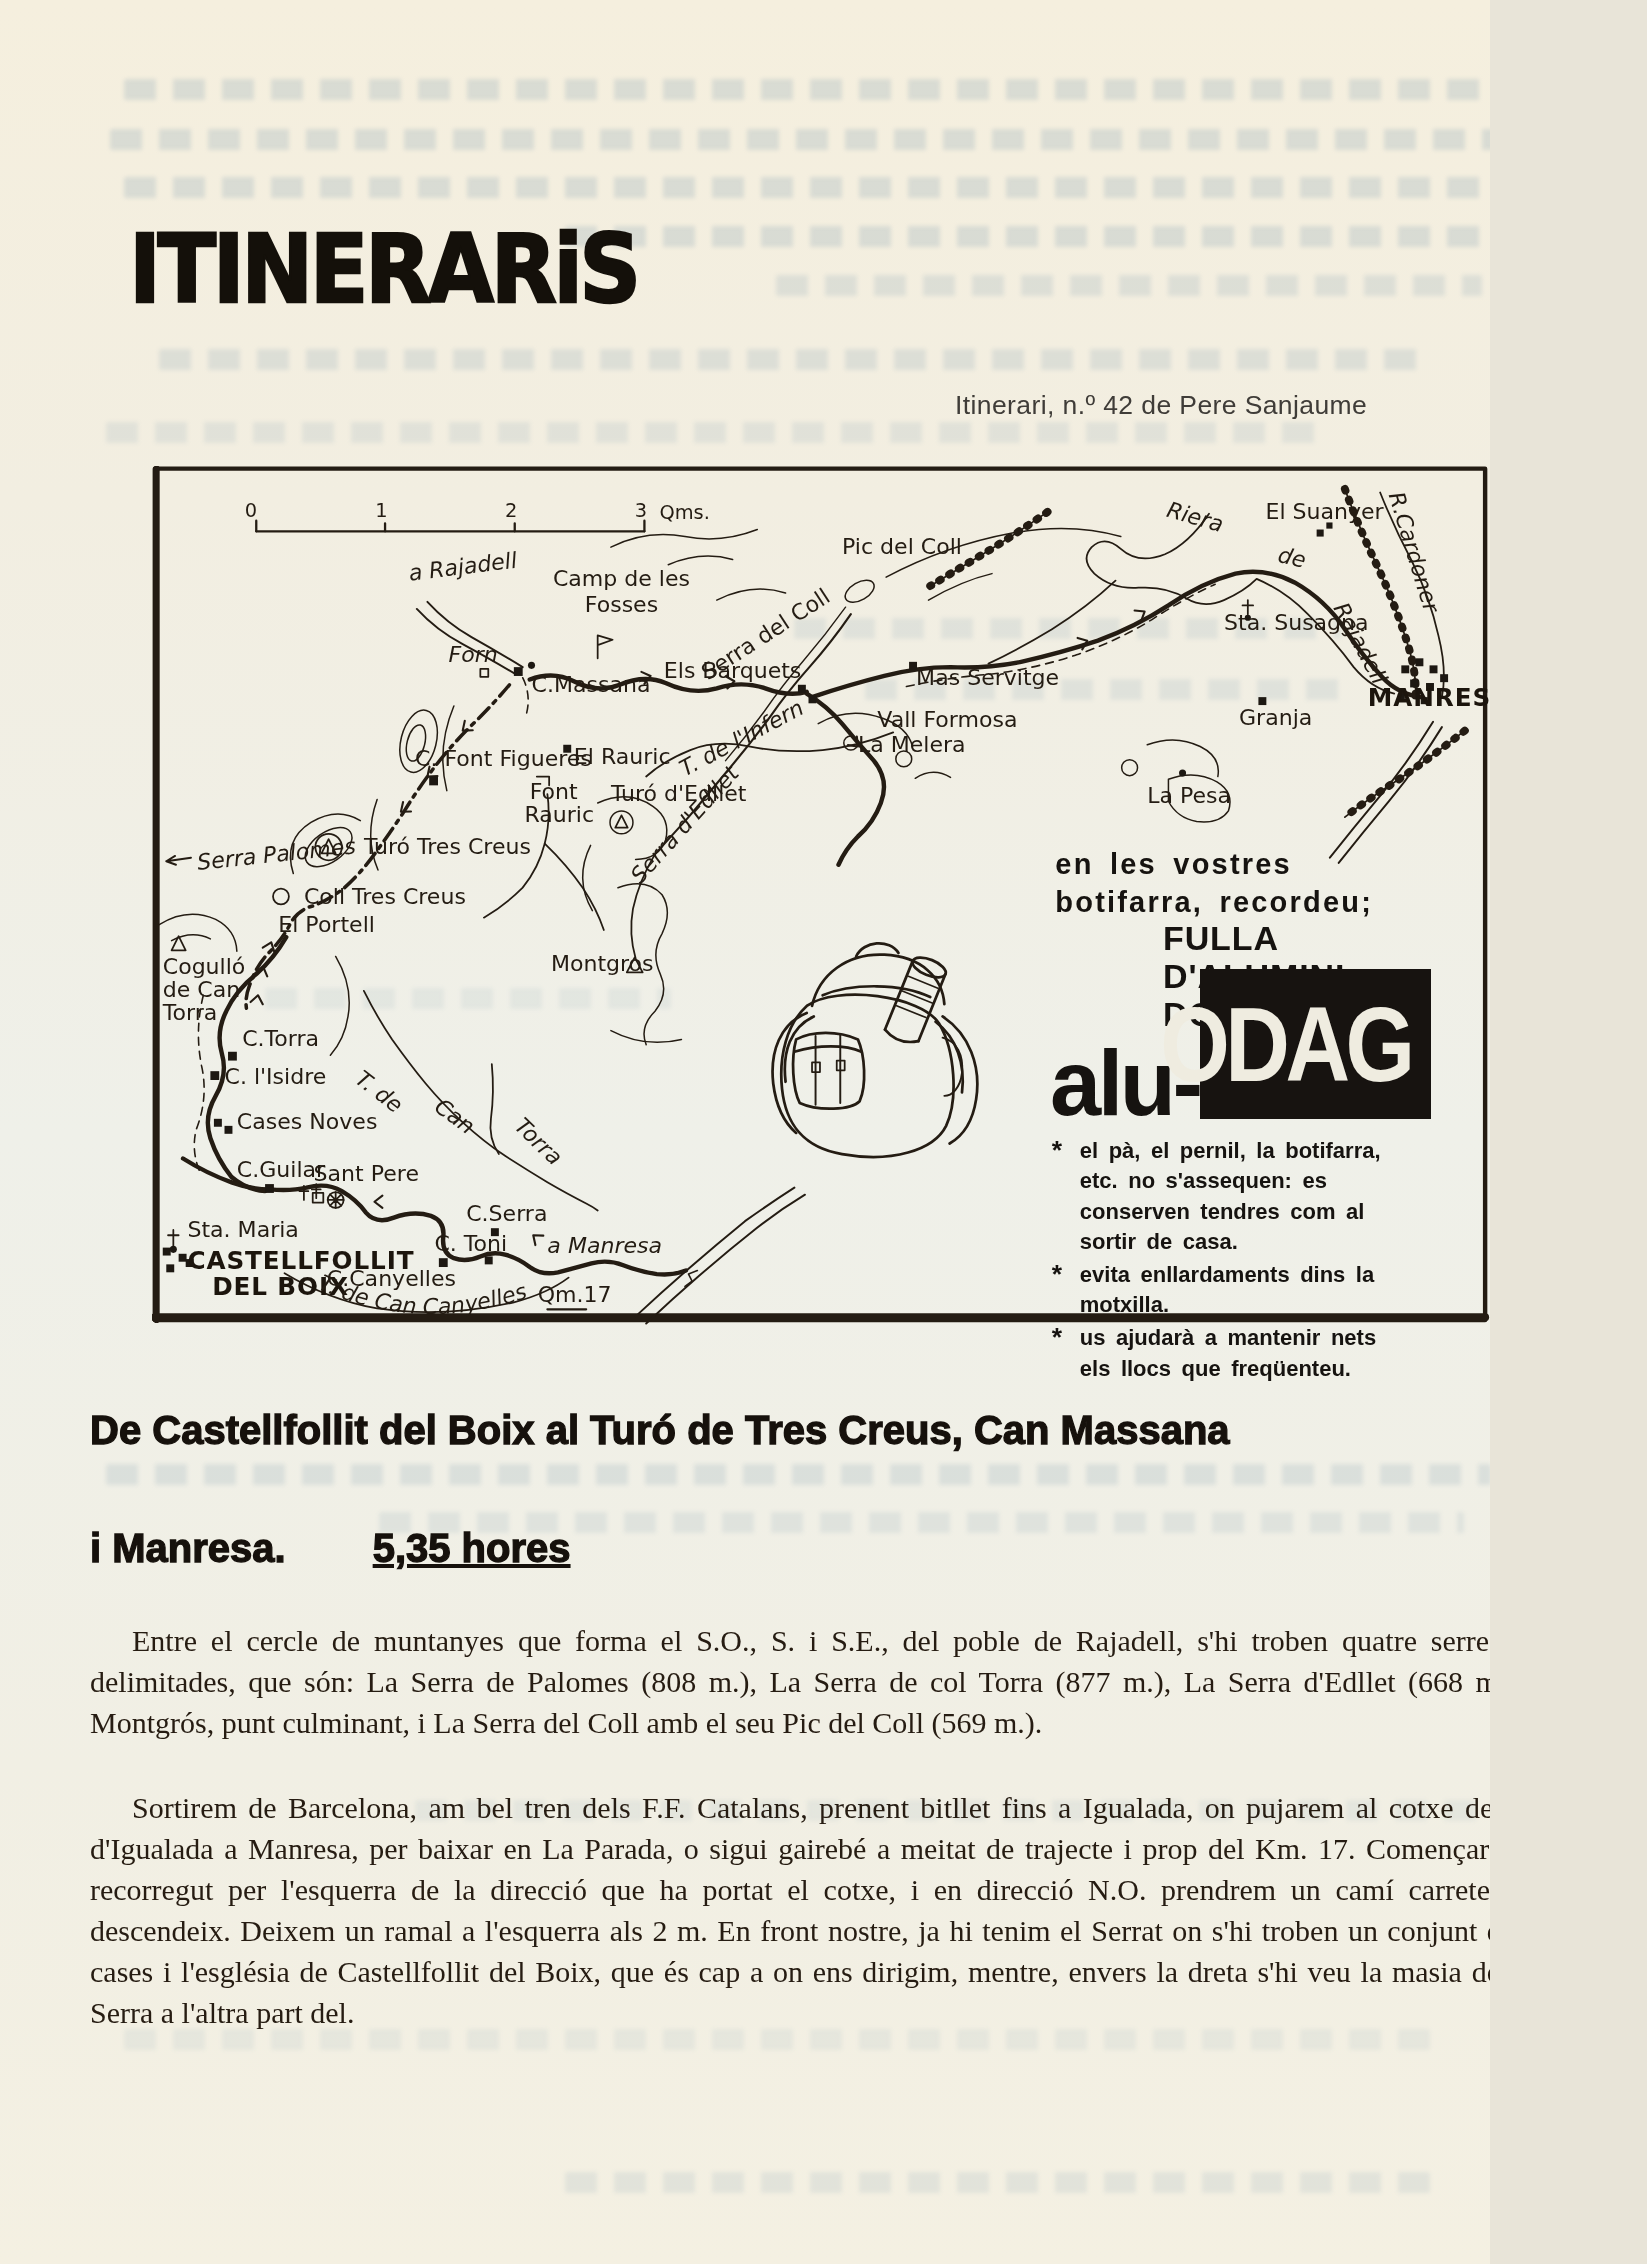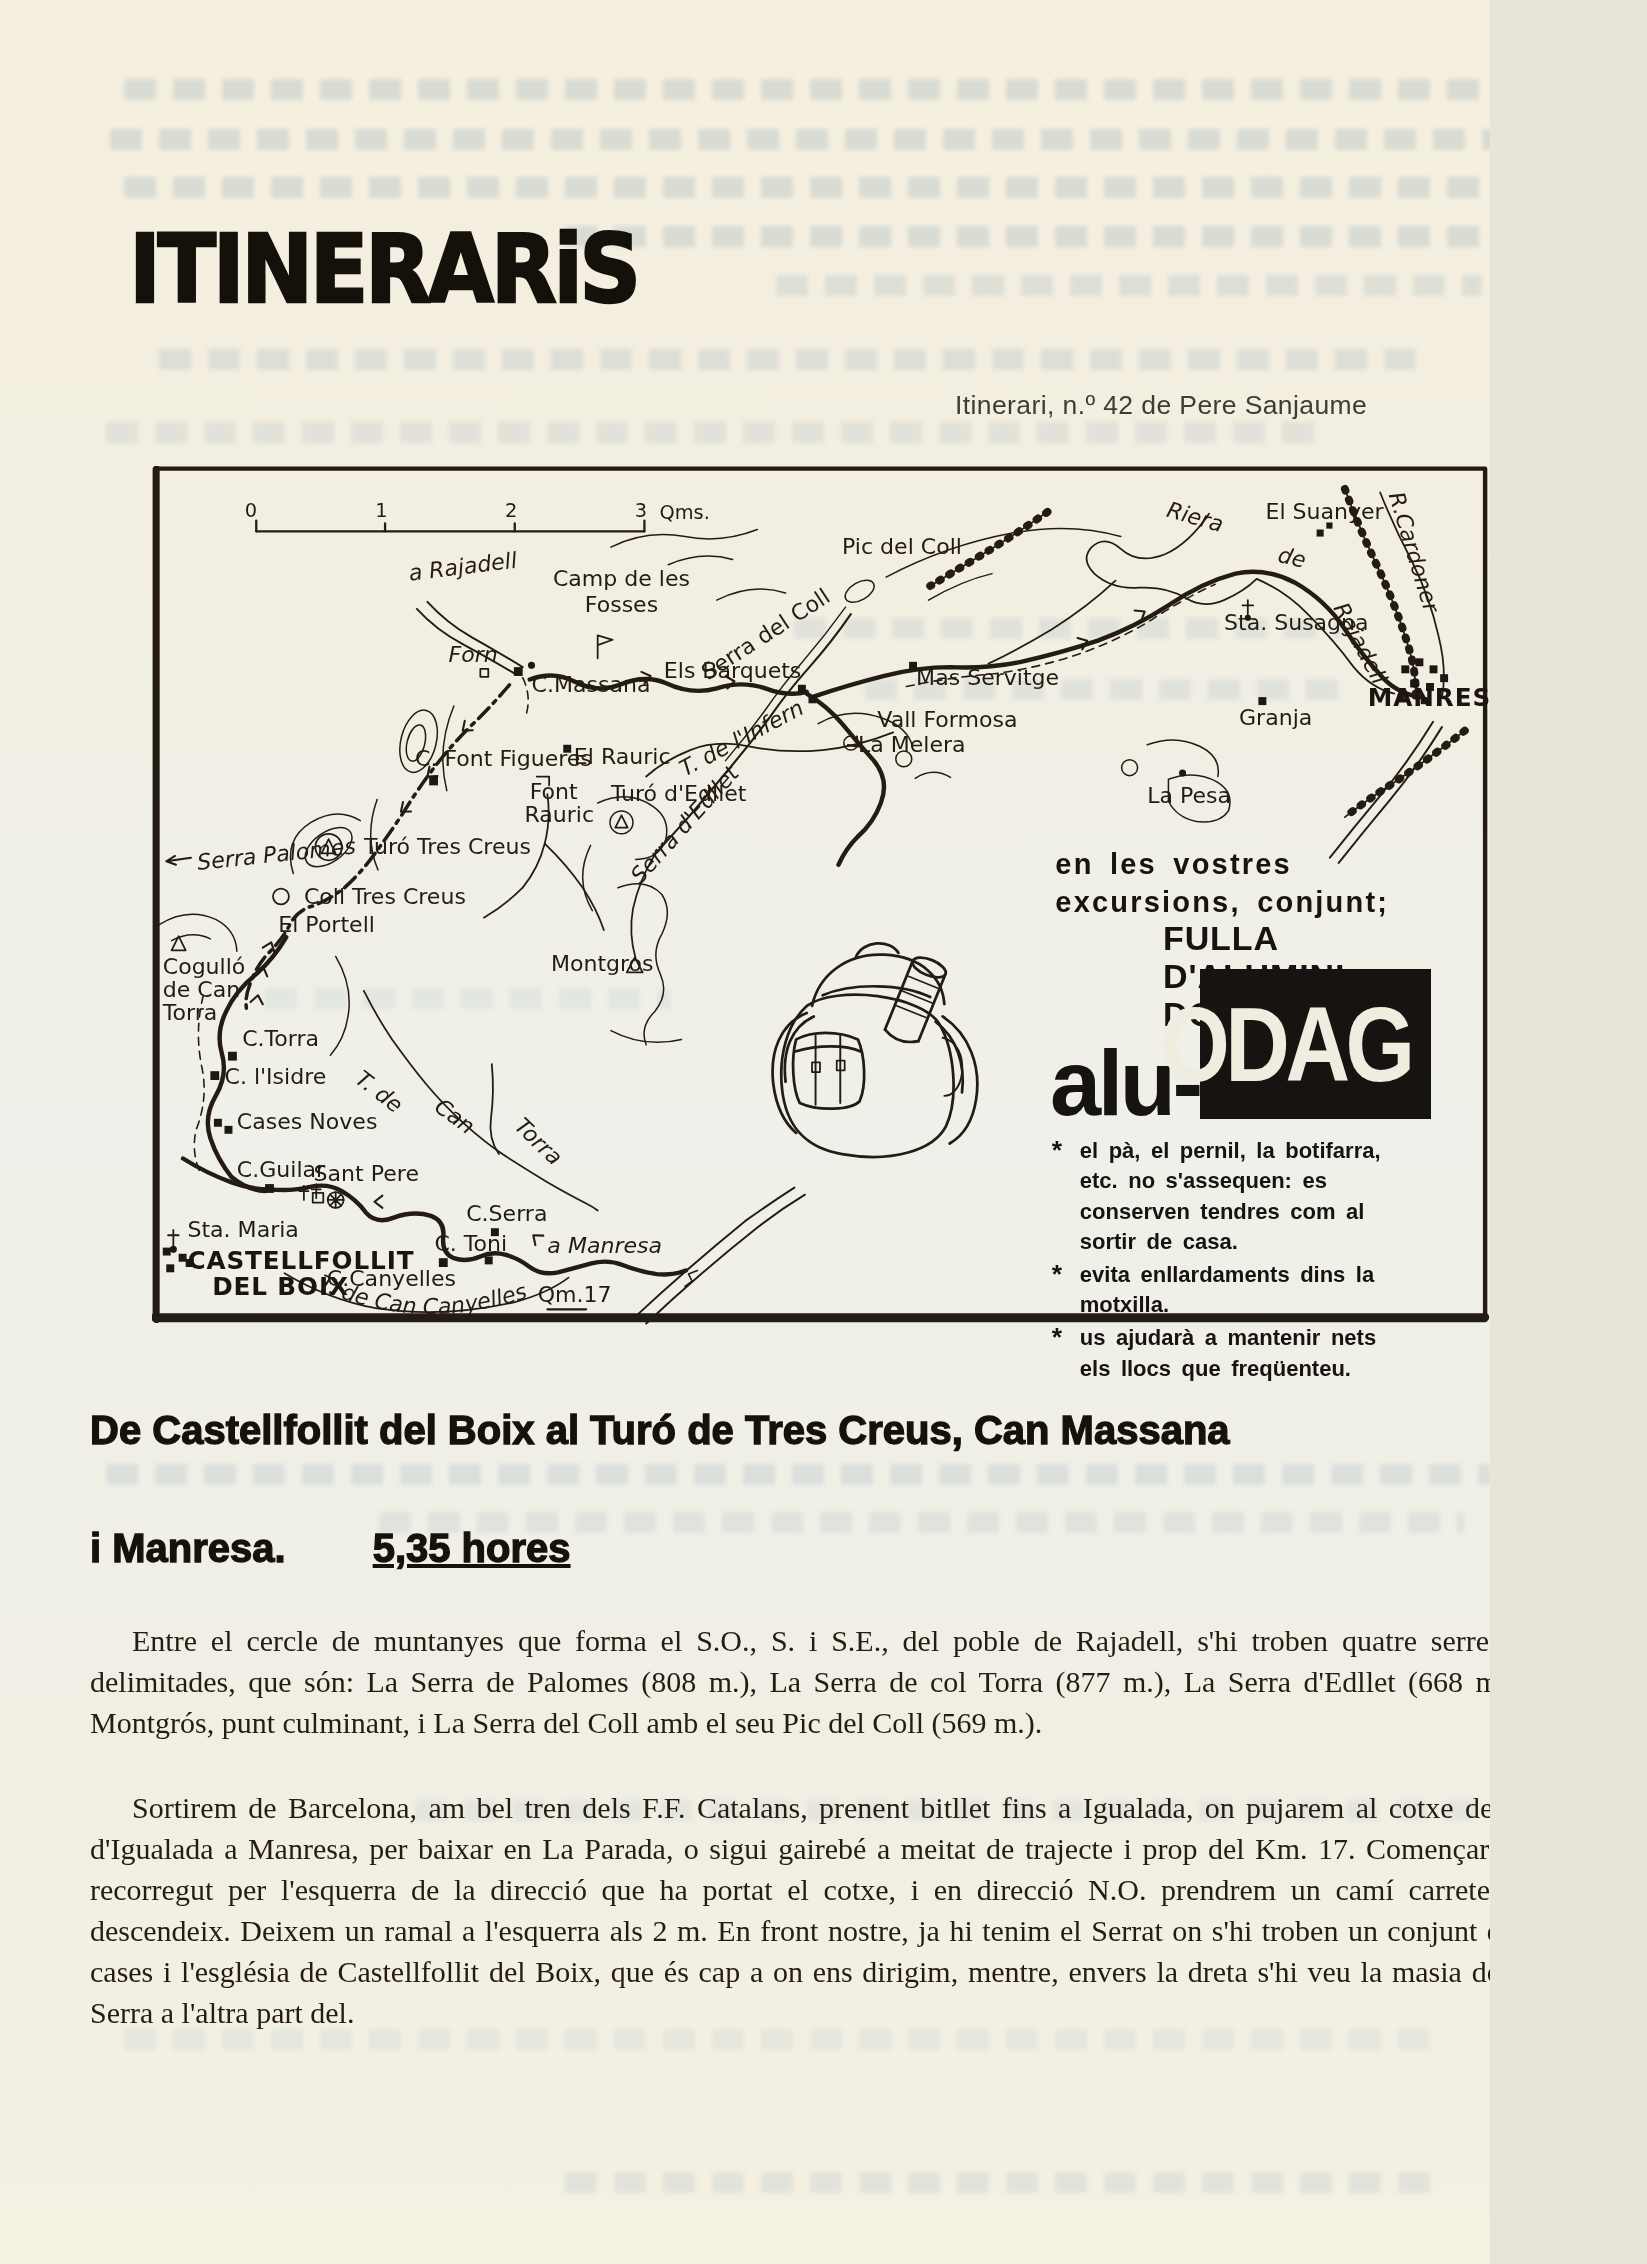--- a/index.html
+++ b/index.html
@@ -334,21 +334,21 @@
       <text class="mln" x="356" y="856">C.Serra</text>
       <text class="mli" x="448" y="892">a Manresa</text>
       <text class="mln" x="437" y="948" font-size="23">Qm.17</text>
     </g>
   </svg>
   </div>
 
   <div class="ad">
     <div class="ad-intro">
       <div>en les vostres</div>
-      <div>excursions, conjunt;</div>
+      <div>botifarra, recordeu;</div>
     </div>
     <div class="ad-product">
       <div>FULLA</div>
       <div>D'ALUMINI</div>
       <div>DOMESTIC</div>
     </div>
     <div class="ad-brand">
       <span class="brand-prefix">alu-</span>
       <span class="brand-box">
         <span class="brand-name">ODAG</span>

